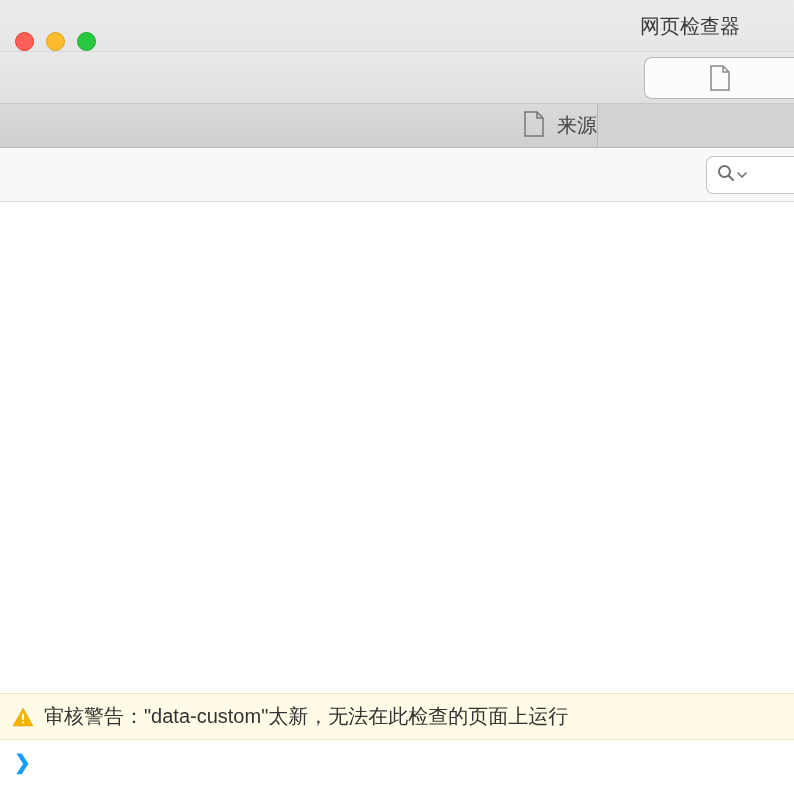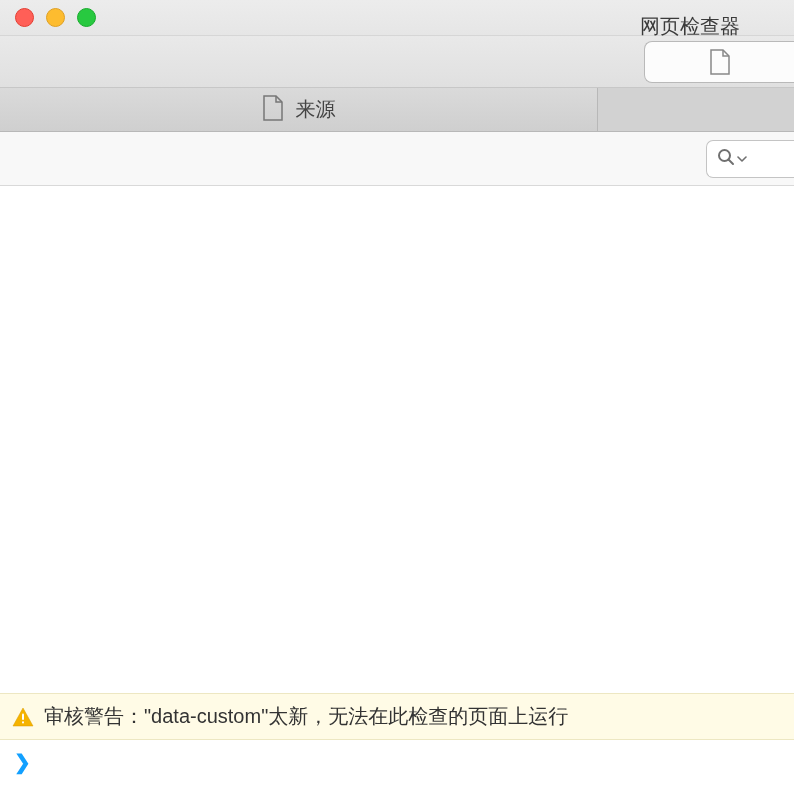--- a/index.html
+++ b/index.html
@@ -11,25 +11,25 @@
       font-family: -apple-system, BlinkMacSystemFont, "Helvetica Neue", sans-serif;
       width: 794px;
       height: 792px;
       overflow: hidden;
       background: #fff;
       display: flex;
       flex-direction: column;
     }
     
     .titlebar {
-      height: 36px;
+      height: 52px;
       background: linear-gradient(#ececec, #e6e6e6);
       border-bottom: 1px solid #d6d6d6;
       display: flex;
-      align-items: center;
+      align-items: flex-end;
       position: relative;
     }
     .traffic-lights {
       display: flex;
       gap: 12px;
       margin-left: 15px;
     }
     .traffic-light {
       width: 19px;
       height: 19px;
@@ -76,21 +76,21 @@
     .tabs-bar {
       height: 44px;
       background: linear-gradient(#dadada, #cfcfcf);
       border-bottom: 1px solid #b8b8b8;
       display: flex;
     }
     .tab-cell {
       flex: 0 0 598px;
       display: flex;
       align-items: center;
-      justify-content: center;
+      justify-content: flex-end;
       border-right: 1px solid #b8b8b8;
       gap: 12px;
     }
     .tab-label {
       font-size: 20px;
       color: #444;
     }
     .tab-rest {
       flex: 1;
       background: #d2d2d2;

